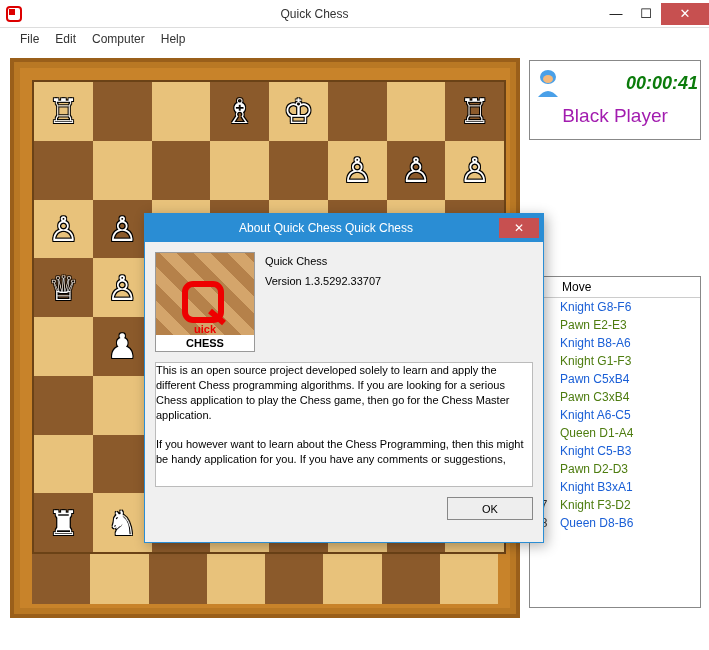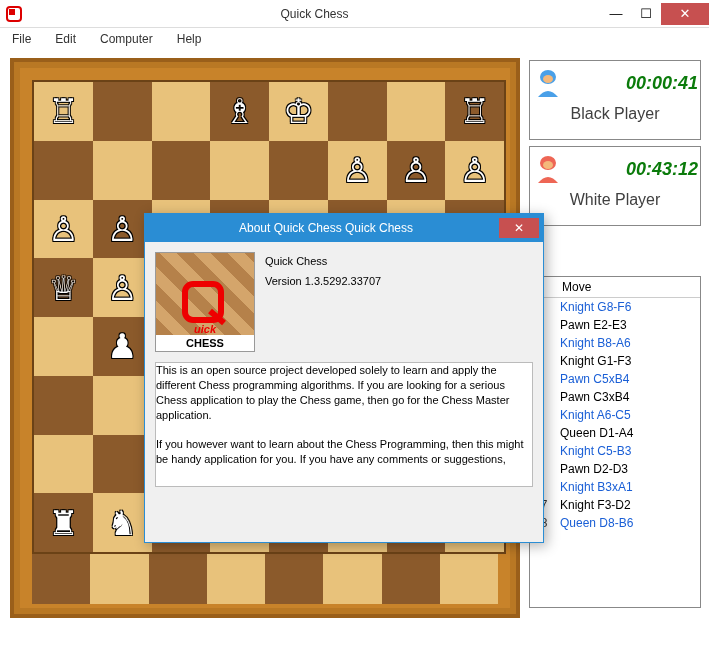--- a/index.html
+++ b/index.html
@@ -4,51 +4,51 @@
 <style>
   * { box-sizing: border-box; margin: 0; padding: 0; font-family: "Segoe UI", Tahoma, sans-serif; }
   body { background: #fff; width: 709px; height: 650px; overflow: hidden; position: relative; }
   
   .titlebar { height: 28px; background: #fff; display: flex; align-items: center; border-bottom: 1px solid #ddd; }
   .titlebar .app-icon { width: 16px; height: 16px; margin: 0 6px; }
   .titlebar .title { flex: 1; text-align: center; font-size: 12px; color: #333; }
   .titlebar .winbtn { width: 30px; height: 22px; display: flex; align-items: center; justify-content: center; font-size: 13px; }
   .titlebar .winbtn.close { background: #c75050; color: #fff; width: 48px; }
   
-  .menubar { height: 22px; display: flex; align-items: center; padding: 0 4px; font-size: 12px; color: #333; background: #fff; gap: 8px; }
+  .menubar { height: 22px; display: flex; align-items: center; padding: 0 12px; font-size: 12px; color: #333; background: #fff; }
   .menubar span { padding: 2px 8px; cursor: pointer; }
   
   .content { position: relative; width: 709px; height: 600px; background: #fff; }
   
   .board-frame { position: absolute; left: 10px; top: 8px; width: 510px; height: 560px; background: #c8832a; border: 4px solid #9a5f1a; box-shadow: inset 0 0 0 6px #b97824; }
   .board { position: absolute; left: 18px; top: 18px; width: 474px; height: 474px; display: grid; grid-template-columns: repeat(8, 1fr); grid-template-rows: repeat(8, 1fr); border: 2px solid #6b4216; }
   .sq { display: flex; align-items: center; justify-content: center; font-size: 34px; }
   .sq.light { background: #e8c27b; }
   .sq.dark { background: #8b5a2b; }
   .piece { color: #fff; text-shadow: 1px 1px 0 #000, -1px -1px 0 #000, 1px -1px 0 #000, -1px 1px 0 #000; font-family: "Segoe UI Symbol", serif; }
   .bottom-strip { position: absolute; left: 18px; bottom: 10px; right: 18px; height: 50px; display: grid; grid-template-columns: repeat(8, 1fr); }
   .bottom-strip div:nth-child(odd) { background: #8b5a2b; }
   .bottom-strip div:nth-child(even) { background: #e8c27b; }
   
   .side { position: absolute; right: 8px; top: 10px; width: 172px; }
   .clock { background: #fff; border: 1px solid #888; margin-bottom: 6px; padding: 2px; height: 80px; }
   .clock .row1 { display: flex; align-items: center; justify-content: space-between; height: 40px; }
   .avatar { width: 32px; height: 32px; }
   .time { font-weight: bold; font-style: italic; font-size: 18px; color: #0b7b0b; }
-  .pname { font-size: 16px; text-align: center; margin-top: 2px; color: #404040; }
+  .pname { font-size: 19px; text-align: center; margin-top: 2px; color: #a21caf; }
   
   .moves { position: absolute; right: 8px; top: 226px; width: 172px; height: 332px; background: #fff; border: 1px solid #888; overflow: hidden; }
   .moves-header { display: flex; font-size: 12px; border-bottom: 1px solid #ccc; background: #fff; }
   .moves-header div { padding: 3px 4px; }
   .moves-header .col1 { width: 28px; }
   .moves-body { height: 308px; overflow-y: auto; }
   .mrow { display: flex; font-size: 12px; height: 18px; align-items: center; }
   .mrow .n { width: 28px; padding-left: 4px; color: #333; }
   .mrow .m { flex: 1; color: #1a5fd6; padding-left: 2px; }
-  .mrow .m.black { color: #000000; }
+  .mrow .m.black { color: #4d7c0f; }
   
   .about-dialog { position: absolute; left: 144px; top: 163px; width: 400px; height: 330px; background: #f0f0f0; border: 1px solid #2a8dd4; box-shadow: 3px 3px 12px rgba(0,0,0,0.3); z-index: 10; }
   .about-title { height: 28px; background: #2a8dd4; color: #fff; display: flex; align-items: center; font-size: 12px; padding: 0 8px; }
   .about-title .t { flex: 1; text-align: center; }
   .about-title .x { width: 40px; height: 20px; background: #c75050; color: #fff; display: flex; align-items: center; justify-content: center; margin-right: -4px; cursor: pointer; font-family: sans-serif; }
   .about-body { padding: 10px; }
   .about-top { display: flex; gap: 10px; }
   .about-logo { width: 100px; height: 100px; background: repeating-linear-gradient(45deg, #d4a56b 0 12px, #b5814a 12px 24px); display: flex; flex-direction: column; align-items: center; justify-content: flex-end; color: #000; font-size: 11px; font-weight: bold; border: 1px solid #999; }
   .about-logo svg { width: 50px; height: 50px; }
   .about-info { font-size: 11px; color: #000; line-height: 1.8; }
@@ -215,33 +215,20 @@
           <svg viewBox="0 0 32 32">
               <ellipse cx="16" cy="10" rx="8" ry="7" fill="#4aa0e8"></ellipse>
               <ellipse cx="16" cy="12" rx="5" ry="4" fill="#f4b87a"></ellipse>
               <path d="M6 30 Q16 18 26 30 Z" fill="#4aa0e8"></path>
             </svg>
         </span>
         <span class="time">00:00:41</span>
       </div>
       <div class="pname">Black Player</div>
     </div>
-    <div class="clock">
-      <div class="row1">
-        <span class="avatar">
-          <svg viewBox="0 0 32 32">
-              <ellipse cx="16" cy="10" rx="8" ry="7" fill="#e65"></ellipse>
-              <ellipse cx="16" cy="12" rx="5" ry="4" fill="#f4b87a"></ellipse>
-              <path d="M6 30 Q16 18 26 30 Z" fill="#e65"></path>
-            </svg>
-        </span>
-        <span class="time">00:43:12</span>
-      </div>
-      <div class="pname">White Player</div>
-    </div>
   </div>
 
   <div class="moves">
     <div class="moves-header">
       <div class="col1">...</div>
       <div>Move</div>
     </div>
     <div class="moves-body" id="moves-body">
         <div class="mrow">
           <div class="n"></div>
@@ -303,29 +290,32 @@
       <span class="t">About Quick Chess Quick Chess</span>
       <span class="x">✕</span>
     </div>
     <div class="about-body">
       <div class="about-top">
         <div class="about-logo">
           <svg viewBox="0 0 50 50">
               <rect x="5" y="5" width="36" height="36" rx="8" fill="none" stroke="#e00" stroke-width="6"></rect>
               <path d="M30 32 L44 44" stroke="#e00" stroke-width="6"></path>
             </svg>
-          <div style="color:#e00;font-style:italic;margin-top:-6px">uick</div>
+          <div style="color:#e00;margin-top:-6px">uick</div>
           <div style="background:#fff;width:100%;text-align:center;padding:2px 16px">CHESS</div>
         </div>
         <div class="about-info">
           <div>Quick Chess</div>
           <div>Version 1.3.5292.33707</div>
         </div>
       </div>
       <div class="about-text">
         <div>This is an open source project developed solely to learn and apply the different Chess programming algorithms. If you are looking for a serious Chess application to play the Chess game, then go for the Chess Master application.</div>
         <br>
         <div>If you however want to learn about the Chess Programming, then this might be handy application for you. If you have any comments or suggestions,</div>
       </div>
+      <div class="about-footer">
+        <button>OK</button>
+      </div>
     </div>
   </div>
 
 </div>
 
 </body></html>

